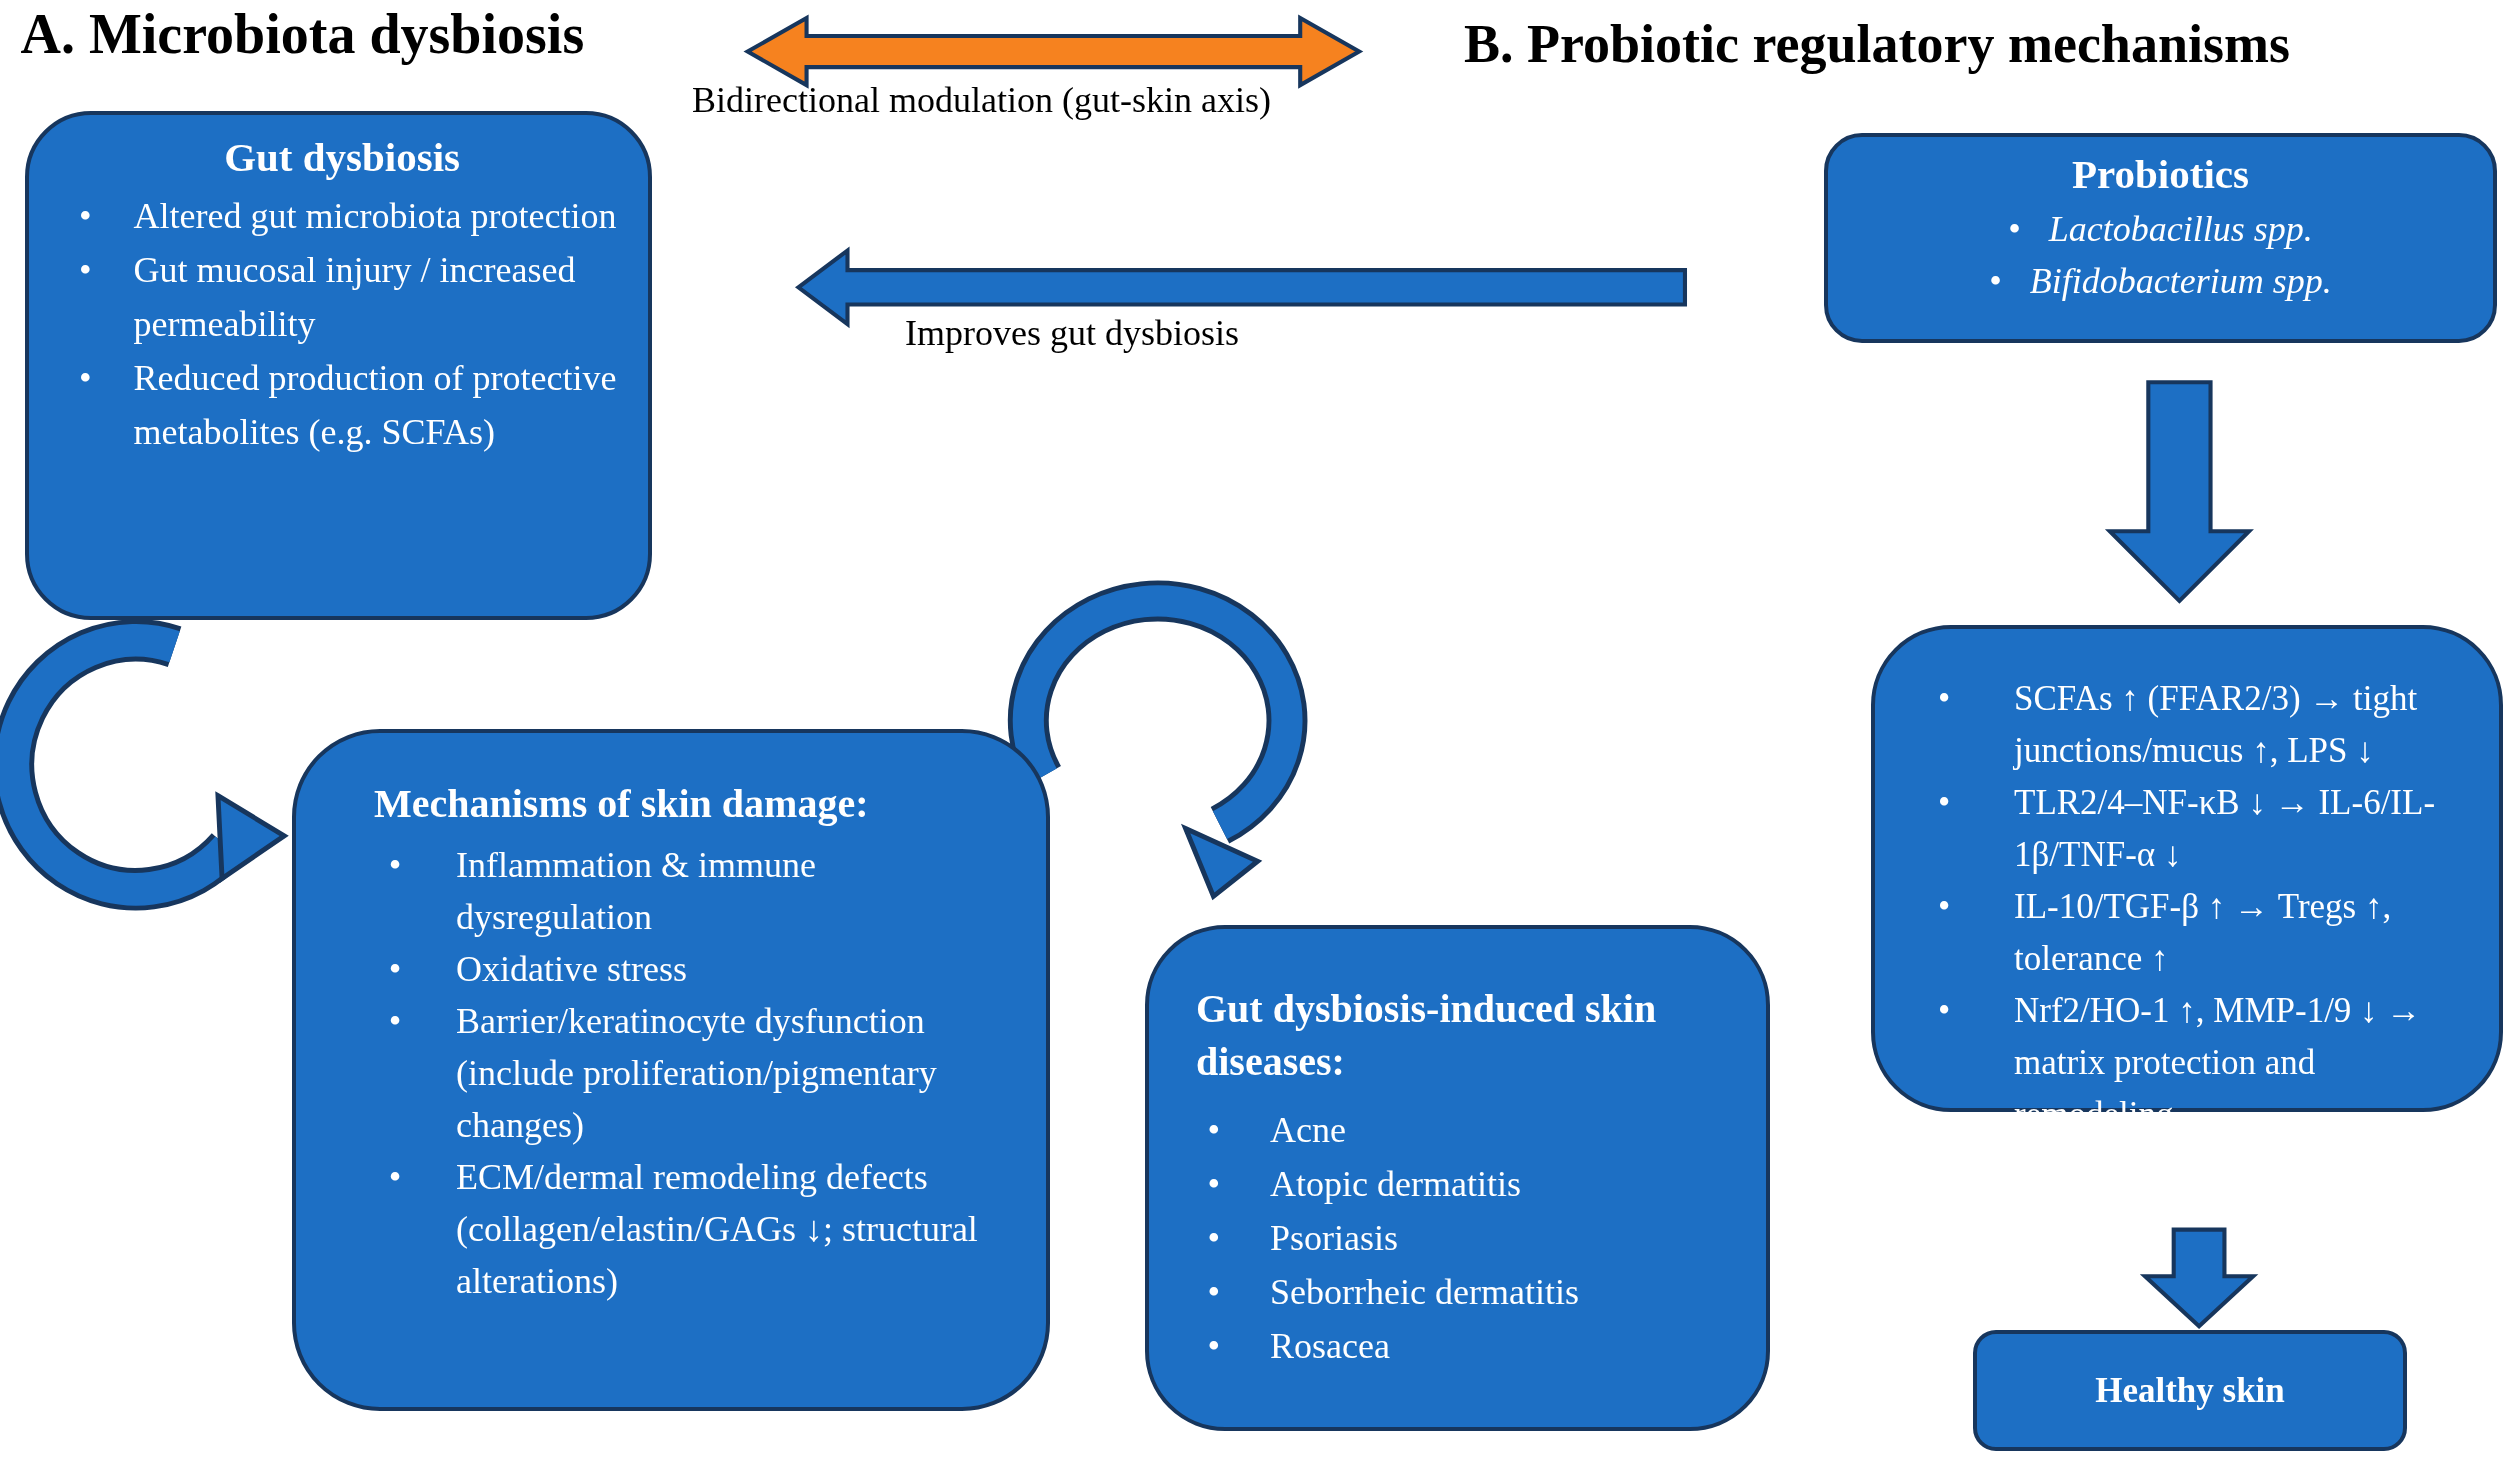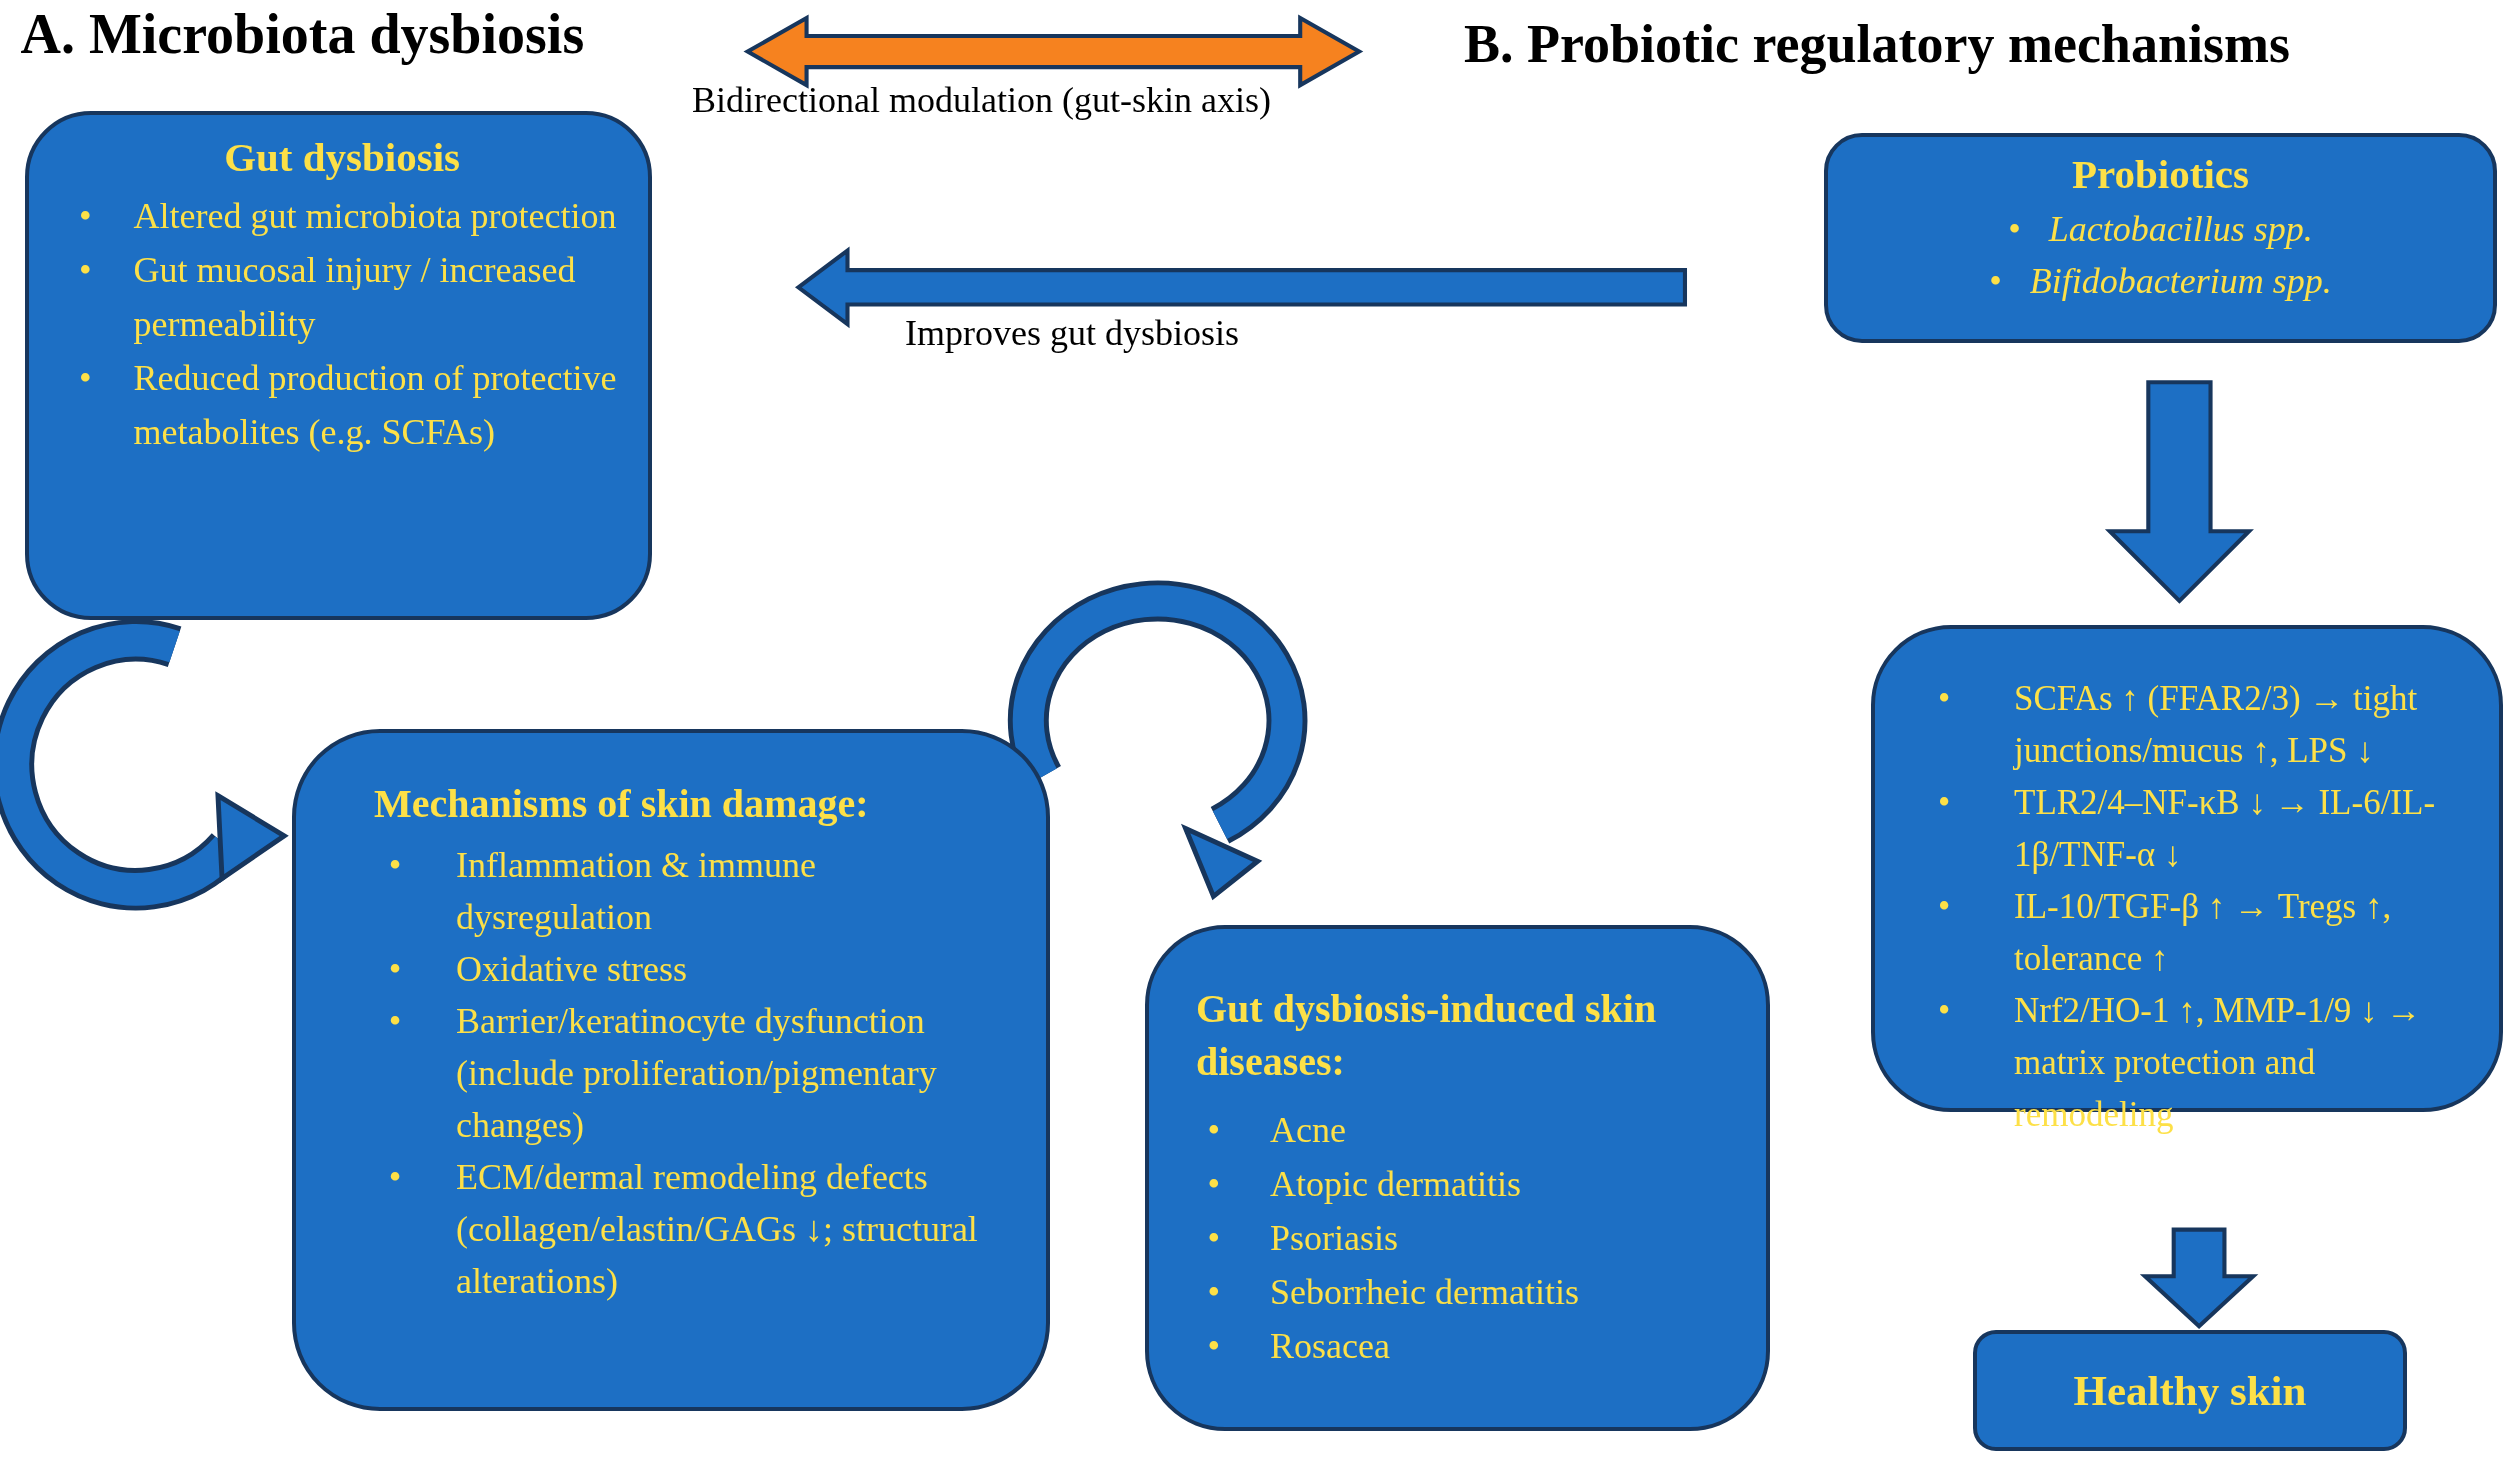--- a/index.html
+++ b/index.html
@@ -12,21 +12,21 @@
   .section-title { position:absolute; font-weight:bold; color:#000; white-space:nowrap; }
   #title-a { left:20.5px; top:1.6px; font-size:56px; }
   #title-b { left:1464px; top:13px; font-size:54px; }
 
   .diagram-label { position:absolute; color:#000; }
   #bidirectional-label { left:692px; top:79px; width:737px; font-size:36px; }
   #improves-label { left:905px; top:312px; width:655px; font-size:36px; }
 
   .box {
     position:absolute; background:#1d6fc4; border:4.1px solid #17365d;
-    box-sizing:border-box; color:#fde047;
+    box-sizing:border-box; color:#ffffff;
   }
   .box-title { font-weight:bold; }
   ul.bullets { list-style:none; margin:0; padding:0; }
   ul.bullets li { position:relative; }
   ul.bullets li::before { content:"\2022"; position:absolute; left:11.5px; top:0; }
 
   
   #gut-box { left:24.6px; top:111px; width:627px; height:509px; border-radius:66px; padding:11.5px 31px 0 39px; }
   #gut-box .box-title { text-align:center; font-size:41px; margin:6.6px 0 8.2px 0; }
   #gut-box li { font-size:36px; line-height:54px; padding-left:66px; }
@@ -37,21 +37,21 @@
   #probiotics-box li { display:flex; justify-content:center; gap:28px; font-style:italic; font-size:36px; line-height:52px; padding-left:0; }
   #probiotics-box li::before { position:static; font-style:normal; }
 
   
   #mech-right-box { left:1871px; top:625px; width:632px; height:487px; border-radius:80px; padding:44px 23px 0 45px; }
   #mech-right-box li { font-size:35px; line-height:52px; padding-left:94px; max-width:471px; }
   #mech-right-box li::before { left:18px; }
 
   
   #healthy-box { left:1973px; top:1330px; width:434px; height:121px; border-radius:23px; display:flex; align-items:center; justify-content:center; }
-  #healthy-box .box-title { font-size:43px; }
+  #healthy-box .box-title { font-size:35px; }
 
   
   #mech-left-box { left:292px; top:729px; width:758px; height:682px; border-radius:88px; padding:47px 33px 0 78px; }
   #mech-left-box .box-title { font-size:40px; margin-bottom:11.5px; }
   #mech-left-box li { font-size:36px; line-height:52px; padding-left:82px; max-width:590px; }
   #mech-left-box li::before { left:14.7px; }
 
   
   #diseases-box { left:1145px; top:925px; width:625px; height:506px; border-radius:80px; padding:54px 41px 0 47px; }
   #diseases-box .box-title { font-size:40px; line-height:1.32; margin-bottom:14.7px; max-width:532px; }

